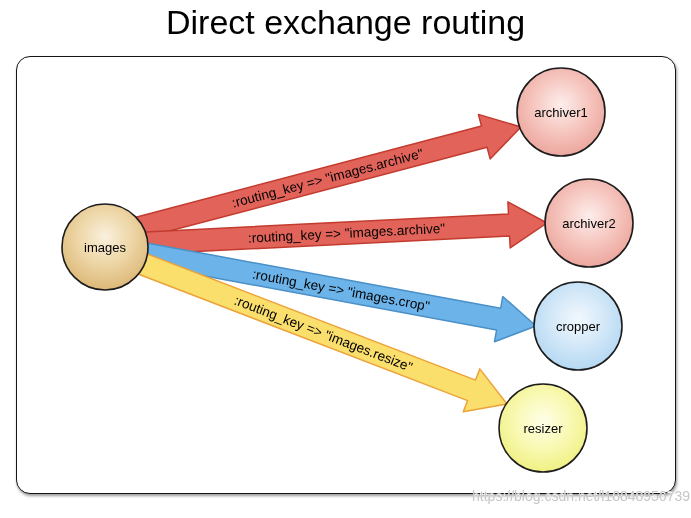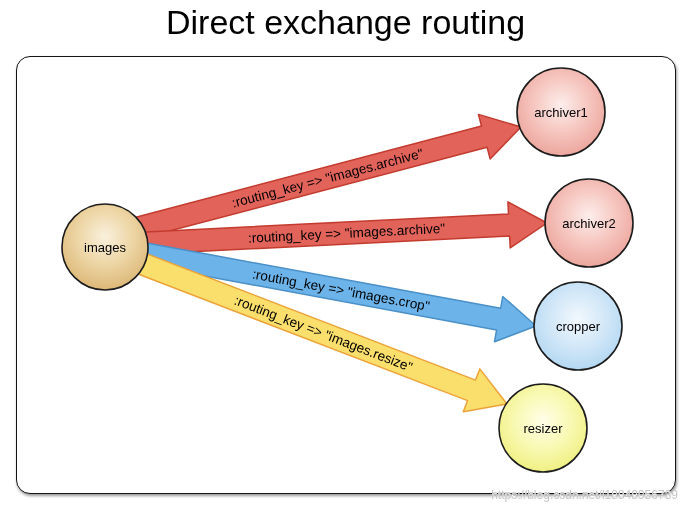--- a/index.html
+++ b/index.html
@@ -41,22 +41,22 @@
   svg.overlay {
     position: absolute;
     left: 0;
     top: 0;
     width: 691px;
     height: 518px;
   }
   .watermark {
     position: absolute;
     top: 488px;
-    right: 13px;
-    font-size: 12px;
+    right: 1px;
+    font-size: 14px;
     color: #c6c6c6;
     text-shadow: 0 1px 0 #ffffff;
     white-space: nowrap;
     margin-left: 28px;
   }
   text { font-family: "Liberation Sans", sans-serif; }
 </style>
 </head>
 <body>
 

